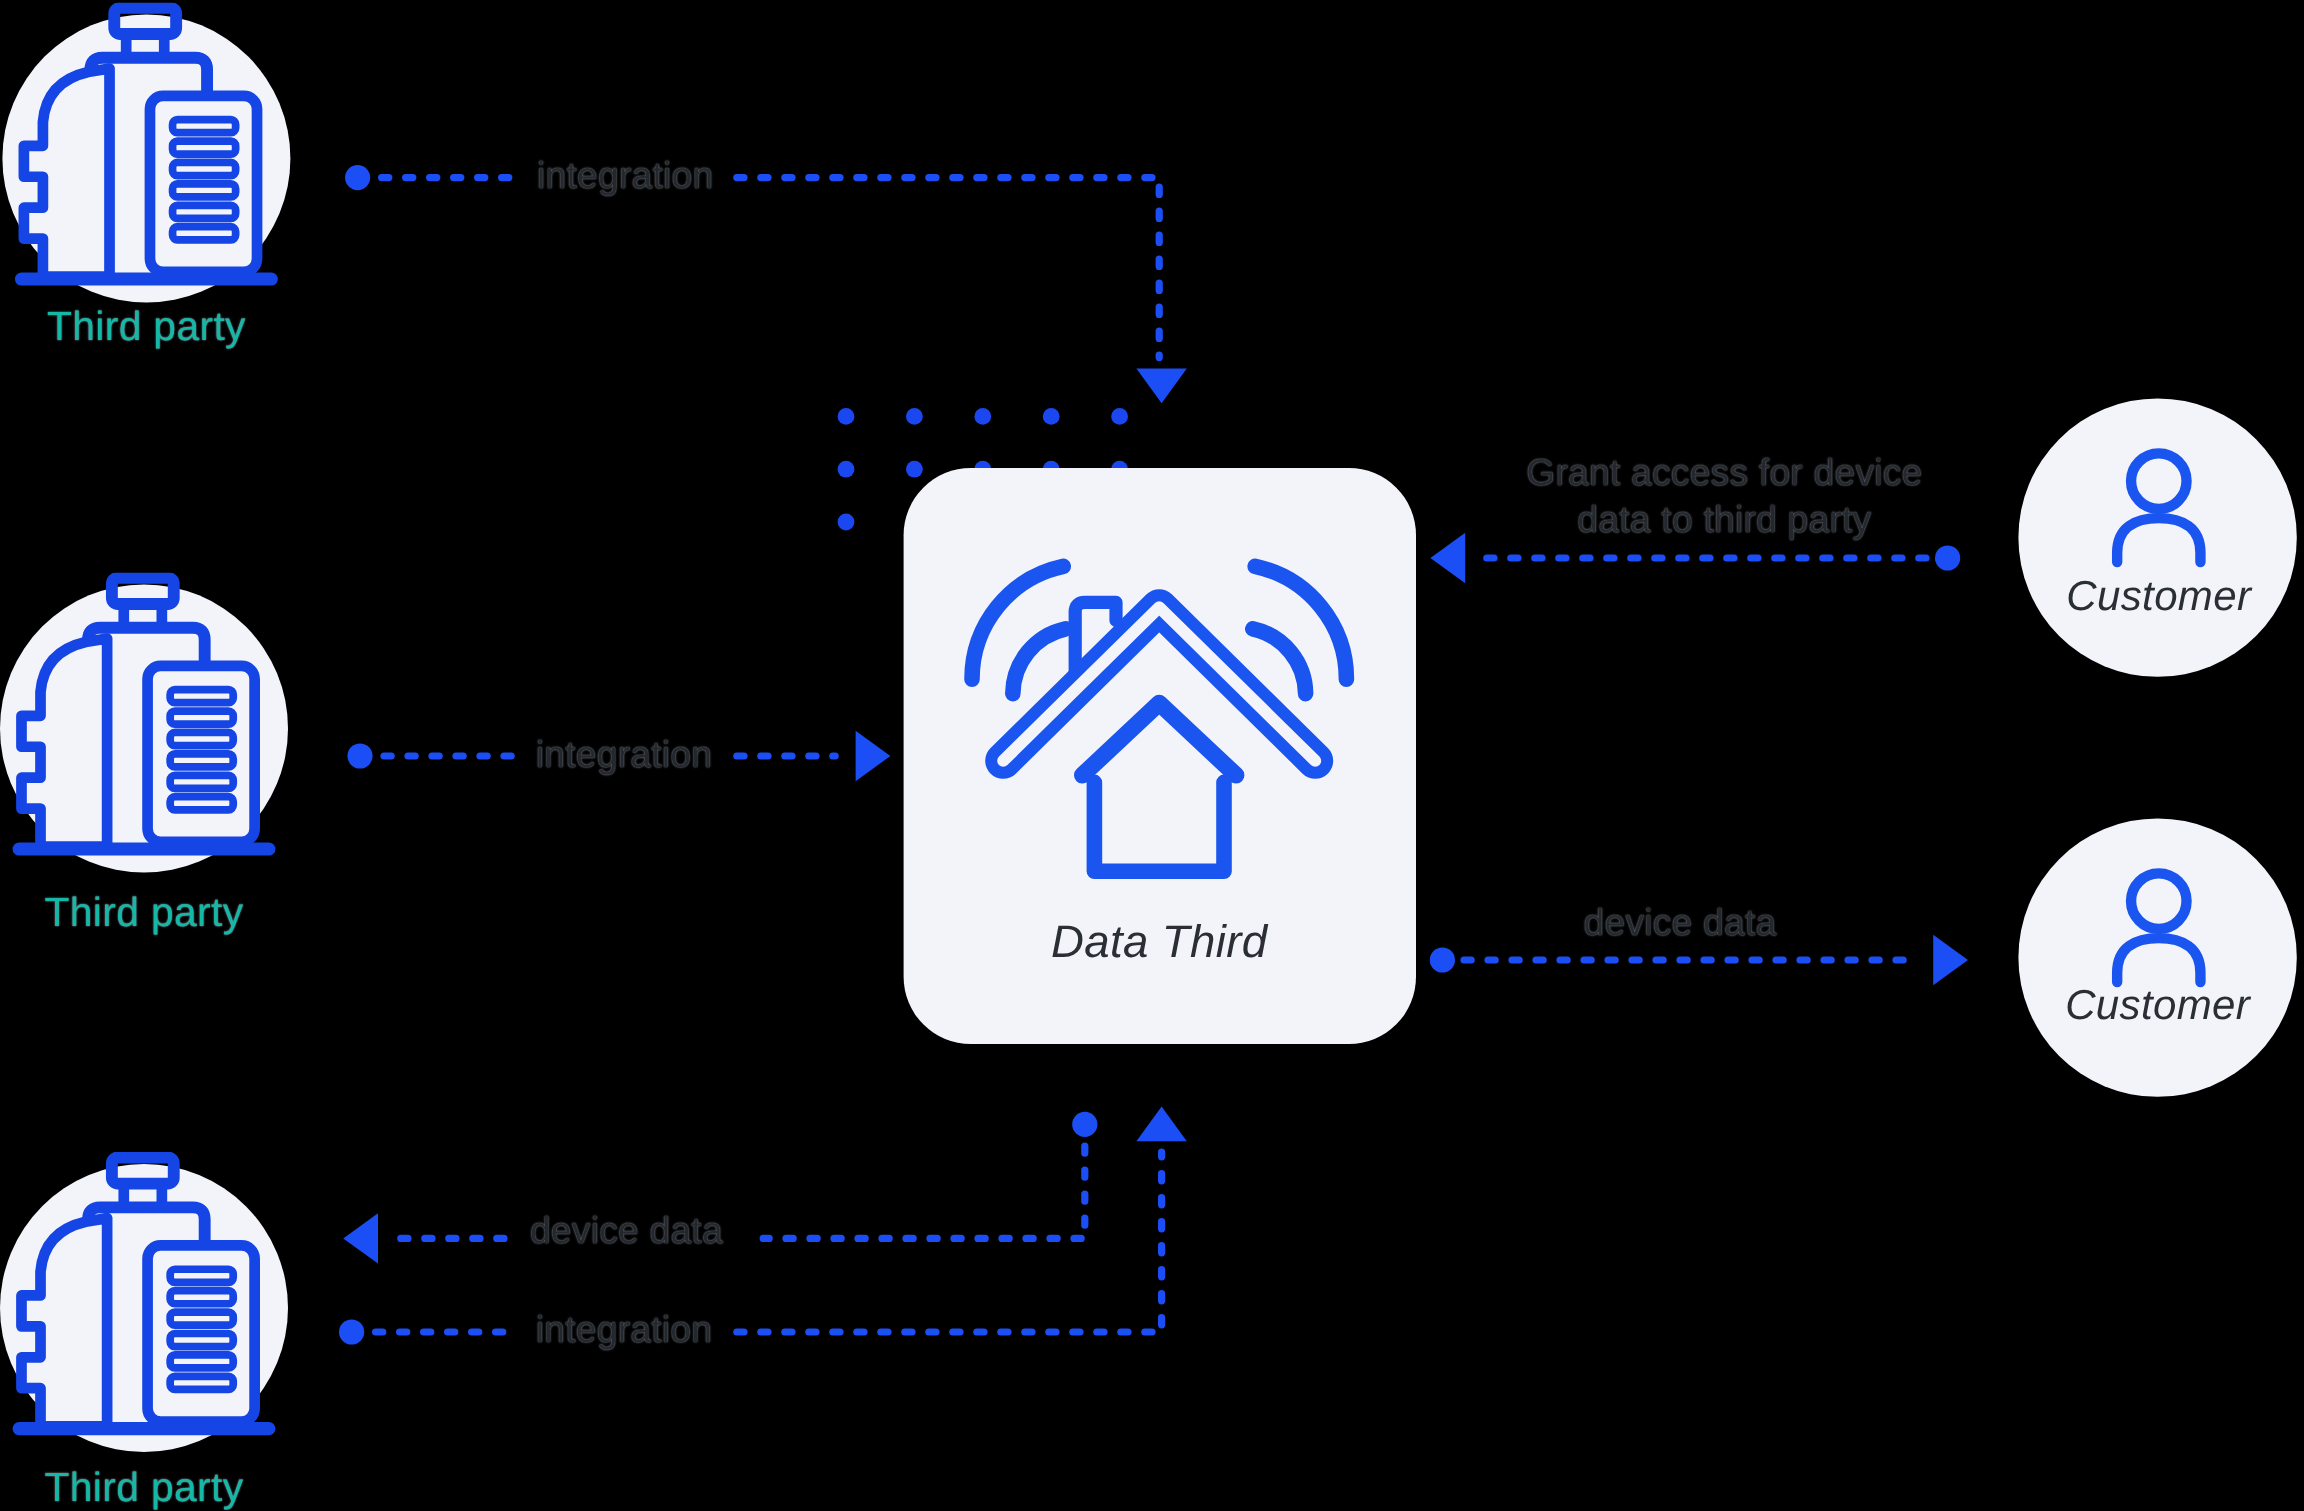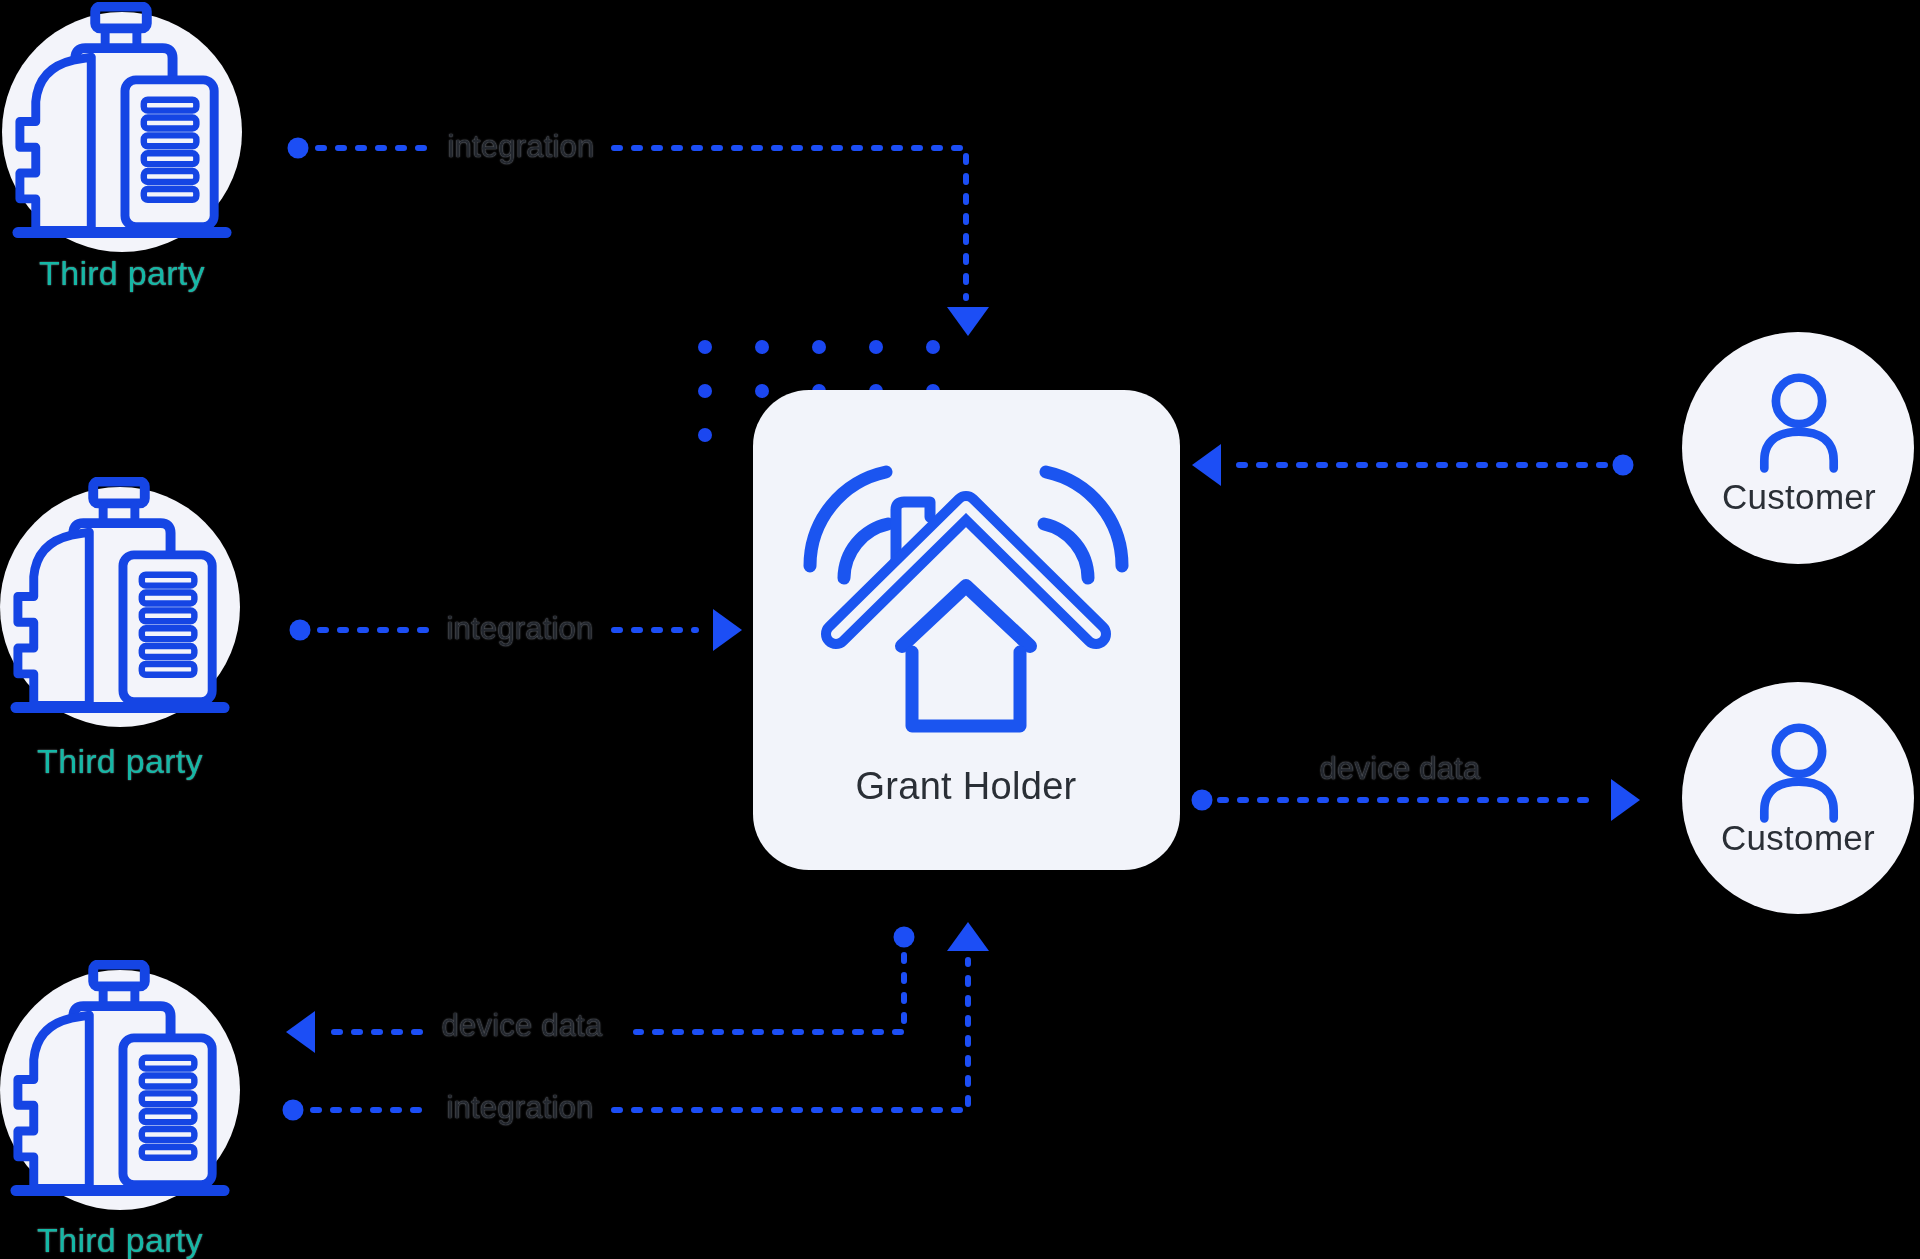--- a/index.html
+++ b/index.html
@@ -31,21 +31,21 @@
     text-align:right;
   }
   .grant-label{
     position:absolute;transform:translate(-50%,-50%);
     font-size:31px;line-height:39px;color:#23272e;text-align:center;
     white-space:nowrap;letter-spacing:.2px;
     text-shadow:0 0 2px rgba(175,180,192,.55),0 0 1px rgba(200,204,214,.45);
   }
   .onlight{
     position:absolute;transform:translate(-50%,-50%);
-    color:#2a2f36;white-space:nowrap;letter-spacing:.3px;
+    color:#2a2f36;white-space:nowrap;letter-spacing:.3px;font-style:italic;
   }
   .dataholder-label{font-size:38px;}
   .customer-label{font-size:35px;}
 </style>
 </head>
 <body>
 
 <div class="stage">
 
   <svg width="0" height="0" style="position:absolute">
@@ -143,21 +143,21 @@
         <use href="#building"></use>
       </svg>
   </div>
   <div class="node-label" style="left:120px;top:1240px;">Third party</div>
 
   <div class="card">
     <svg class="icon-abs" style="left:43px;top:48px;" width="340" height="300">
         <use href="#smarthome"></use>
       </svg>
   </div>
-  <div class="onlight dataholder-label" style="left:966px;top:786px;">Grant Holder</div>
+  <div class="onlight dataholder-label" style="left:966px;top:786px;">Data Third</div>
 
   <div class="bubble cust" style="left:1682px;top:332px;">
     <svg class="icon-abs" style="left:68px;top:40px;" width="98" height="106">
         <use href="#person"></use>
       </svg>
   </div>
   <div class="onlight customer-label" style="left:1799px;top:497px;">Customer</div>
 
   <div class="bubble cust" style="left:1682px;top:682px;">
     <svg class="icon-abs" style="left:68px;top:40px;" width="98" height="106">
@@ -192,17 +192,21 @@
       <polygon points="742,630 713,609 713,651"></polygon>
       <polygon points="1192,465 1221,444 1221,486"></polygon>
       <polygon points="1640,800 1611,779 1611,821"></polygon>
       <polygon points="286,1032 315,1011 315,1053"></polygon>
       <polygon points="968,922 947,951 989,951"></polygon>
     </g>
   </svg>
 
   <div class="arrow-label" style="left:521px;top:147px;">integration</div>
   <div class="arrow-label" style="left:520px;top:629px;">integration</div>
+  <div class="grant-label" style="left:1437px;top:413px;">
+    <span>Grant access for device</span><br>
+    <span>data to third party</span>
+  </div>
   <div class="arrow-label" style="left:1400px;top:769px;">device data</div>
   <div class="arrow-label" style="left:522px;top:1026px;">device data</div>
   <div class="arrow-label" style="left:520px;top:1108px;">integration</div>
 
 </div>
 
 </body></html>

